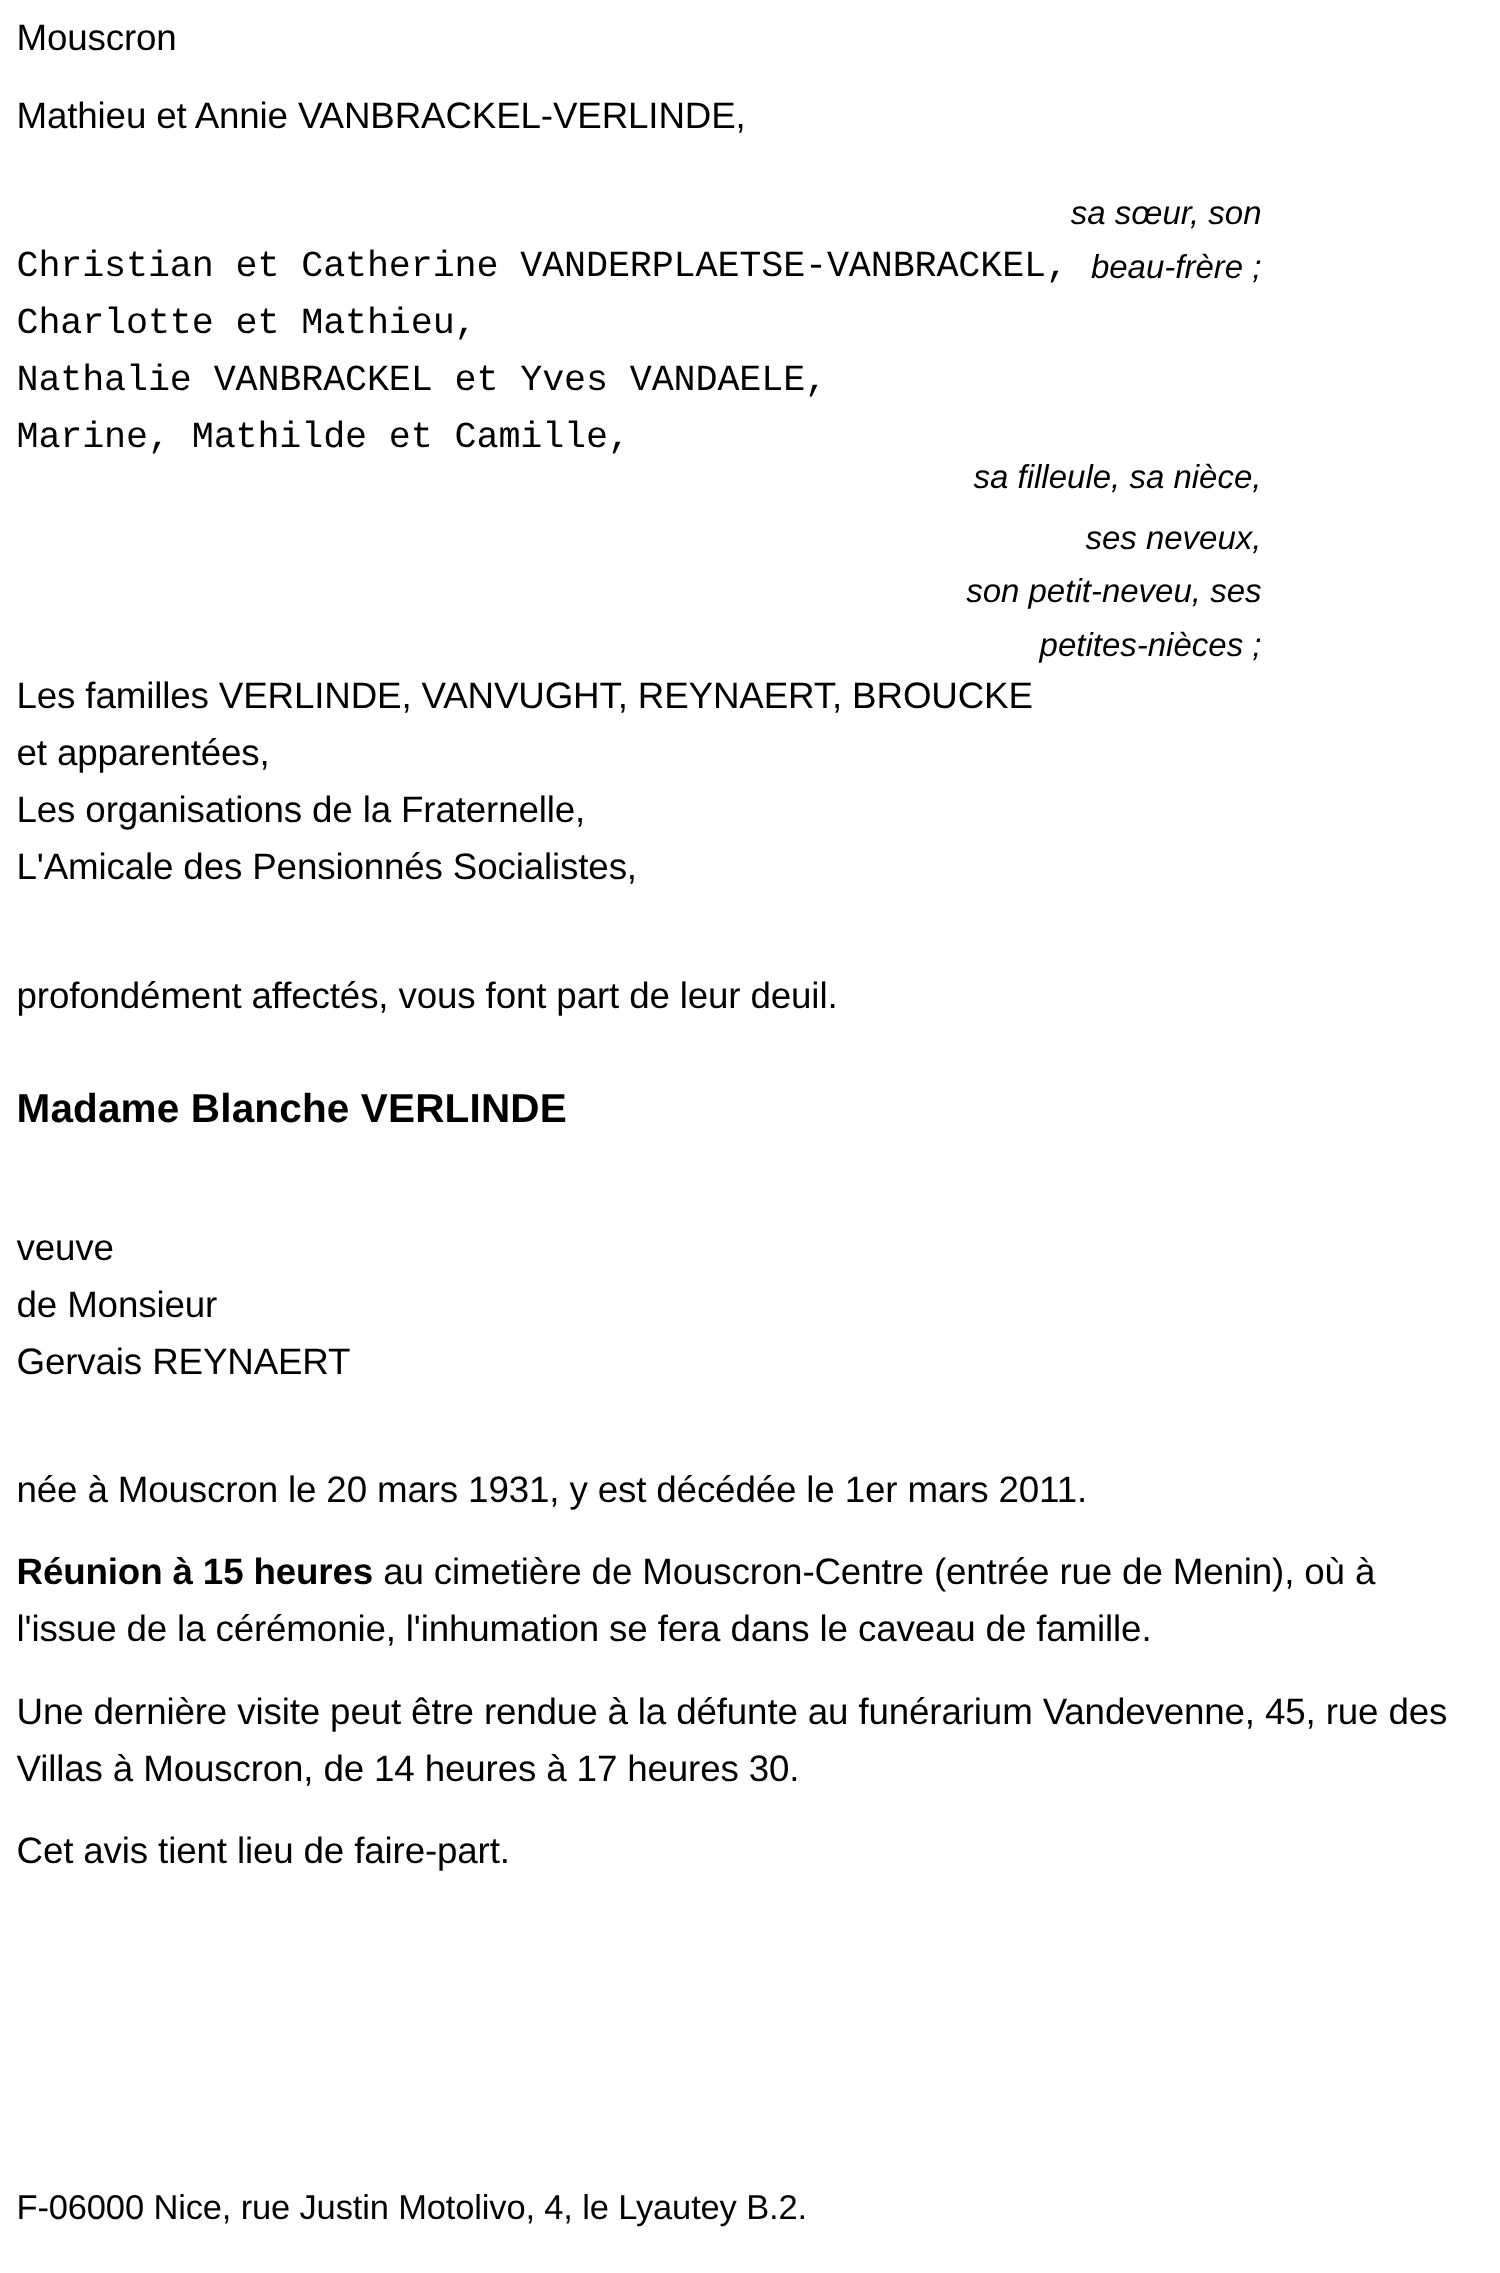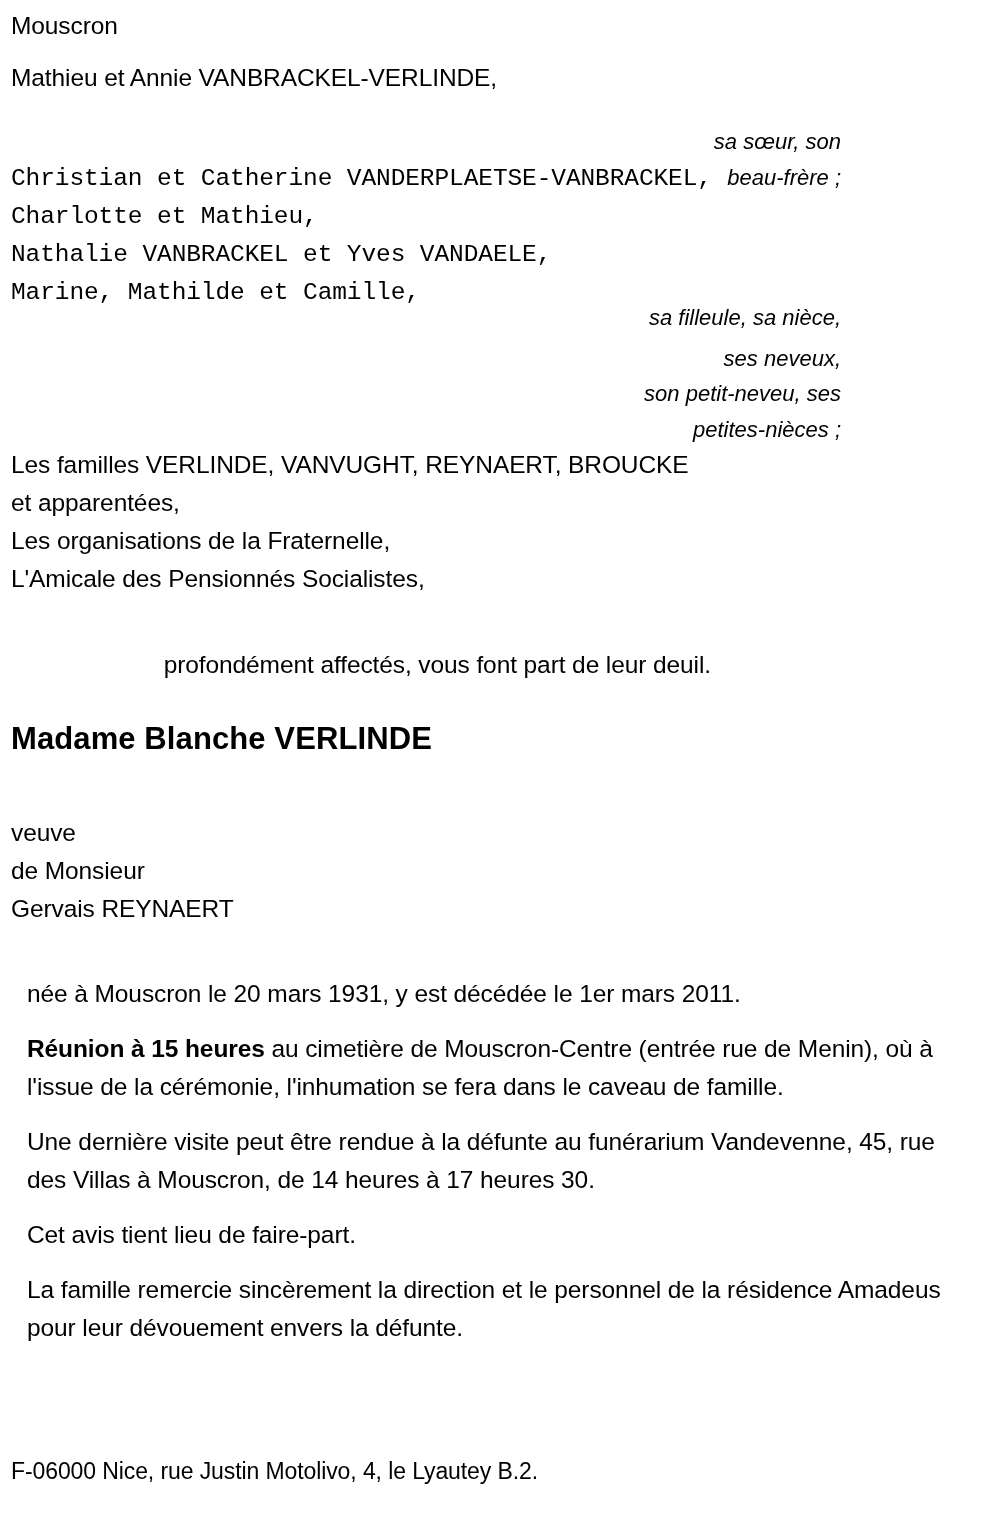--- a/index.html
+++ b/index.html
@@ -53,28 +53,28 @@
   }
   .rel.tight .rline { line-height: 29px; }
 
   
   .r-mouscron      { top: 7px; }
   .r-michel        { top: 59px; }
   .r-rel1          { top: 76px; margin-top: 48px; }
   .r-christian     { top: 160px; font-family: Liberation Mono, monospace; }
   .r-families      { top: 446px; }
   .r-rel2          { top: 300px; }
-  .r-profond       { top: 646px; text-align: right; }
+  .r-profond       { top: 646px; }
 
   
   .headline {
     position: absolute;
     left: 11px;
     top: 719px;
-    font-size: 31px;
+    font-size: 27px;
     line-height: 40px;
     font-weight: bold;
     letter-spacing: 0.1px;
     white-space: pre;
   }
 
   
   .widow {
     position: absolute;
     left: 11px;
@@ -83,21 +83,21 @@
   }
 
   
   .body {
     position: absolute;
     left: 11px;
     top: 975px;
     width: 966px;
   }
   .body p {
-    margin: 0 0 17px 16px;
+    margin: 0 0 17px 0;
     font-size: 24.5px;
     line-height: 38px;
     letter-spacing: -0.1px;
   }
   .body p.lastline { margin-bottom: 0; }
   .body b { font-weight: bold; }
 
   .footer {
     position: absolute;
     left: 11px;
@@ -157,18 +157,17 @@
     <span class="line">veuve</span>
     <span class="line">de Monsieur</span>
     <span class="line">Gervais REYNAERT</span>
   </div>
 
   <div class="body">
     <p>née à Mouscron le 20 mars 1931, y est décédée le 1er mars 2011.</p>
     <p><b>Réunion à 15 heures</b><span> au cimetière de Mouscron-Centre (entrée rue de Menin), où à l'issue de la cérémonie, l'inhumation se fera dans le caveau de famille.</span></p>
     <p>Une dernière visite peut être rendue à la défunte au funérarium Vandevenne, 45, rue des Villas à Mouscron, de 14 heures à 17 heures 30.</p>
     <p>Cet avis tient lieu de faire-part.</p>
-    <p class="lastline">La famille remercie sincèrement la direction et le personnel de la résidence Amadeus pour leur dévouement envers la défunte.</p>
   </div>
 
   <div class="footer">F-06000 Nice, rue Justin Motolivo, 4, le Lyautey B.2.</div>
 
 </div>
 
 </body></html>

